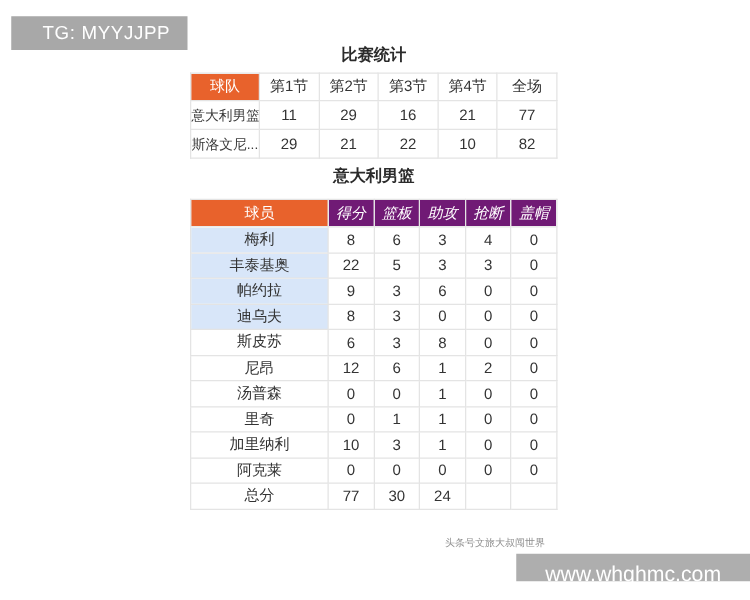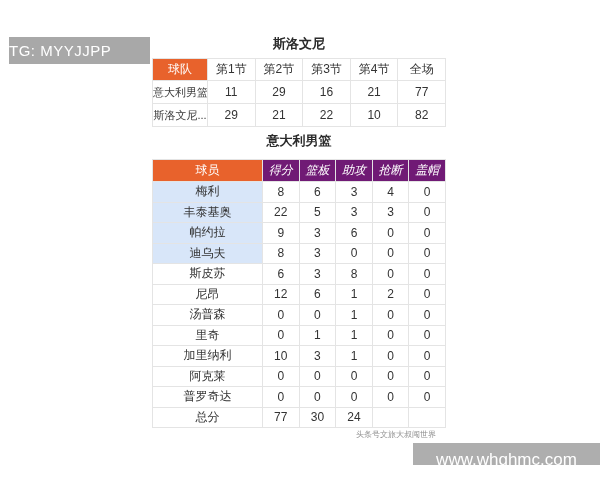--- a/index.html
+++ b/index.html
@@ -3,21 +3,21 @@
 <meta charset="utf-8">
 <style>
   html,body { margin:0; padding:0; }
   .canvas {
     position:relative; width:600px; height:480px; background:#ffffff;
     font-family:"Liberation Sans", sans-serif; overflow:hidden;
   }
   .wm-tg {
     position:absolute; left:9px; top:13px; width:141px; height:27px;
     background:#a8a8a8; color:#ffffff; font-size:15px; line-height:27px;
-    padding-left:0; box-sizing:border-box; letter-spacing:0.5px;margin-top:24px;
+    padding-left:25px; box-sizing:border-box; letter-spacing:0.5px;
   }
   .content { position:absolute; left:152px; top:30px; width:294px; }
   .s1-title, .s2-title { font-size:13px; font-weight:bold; color:#2b2b2b; }
   .s1-title { height:28px; line-height:28px; text-align:center; }
   table { border-collapse:collapse; width:294px; table-layout:fixed;padding-left:15px; }
   td { border:1px solid #e4e4e4; text-align:center; font-size:12px; color:#333; padding:0; overflow:hidden; white-space:nowrap; }
   .t1 tr.hdr { height:22px; }
   .t1 tr.data { height:23px; }
   .t1 .th-team { background:#e8622c; color:#fff; }
   .t1 .team-name { font-size:11px; color:#3a3a3a; }
@@ -40,21 +40,21 @@
 </style>
 </head>
 <body>
 
 <div class="canvas">
 
   <div class="wm-tg">TG: MYYJJPP</div>
 
   <div class="content">
 
-    <div class="s1-title">斯洛文尼</div>
+    <div class="s1-title">比赛统计</div>
 
     <table class="t1">
       <colgroup>
           <col style="width:55px">
           <col>
           <col>
           <col>
           <col>
           <col>
         </colgroup>
@@ -182,28 +182,20 @@
           </tr>
           <tr class="data">
             <td>阿克莱</td>
             <td>0</td>
             <td>0</td>
             <td>0</td>
             <td>0</td>
             <td>0</td>
           </tr>
           <tr class="data">
-            <td>普罗奇达</td>
-            <td>0</td>
-            <td>0</td>
-            <td>0</td>
-            <td>0</td>
-            <td>0</td>
-          </tr>
-          <tr class="data">
             <td>总分</td>
             <td>77</td>
             <td>30</td>
             <td>24</td>
             <td></td>
             <td></td>
           </tr>
         </tbody>
     </table>
 

